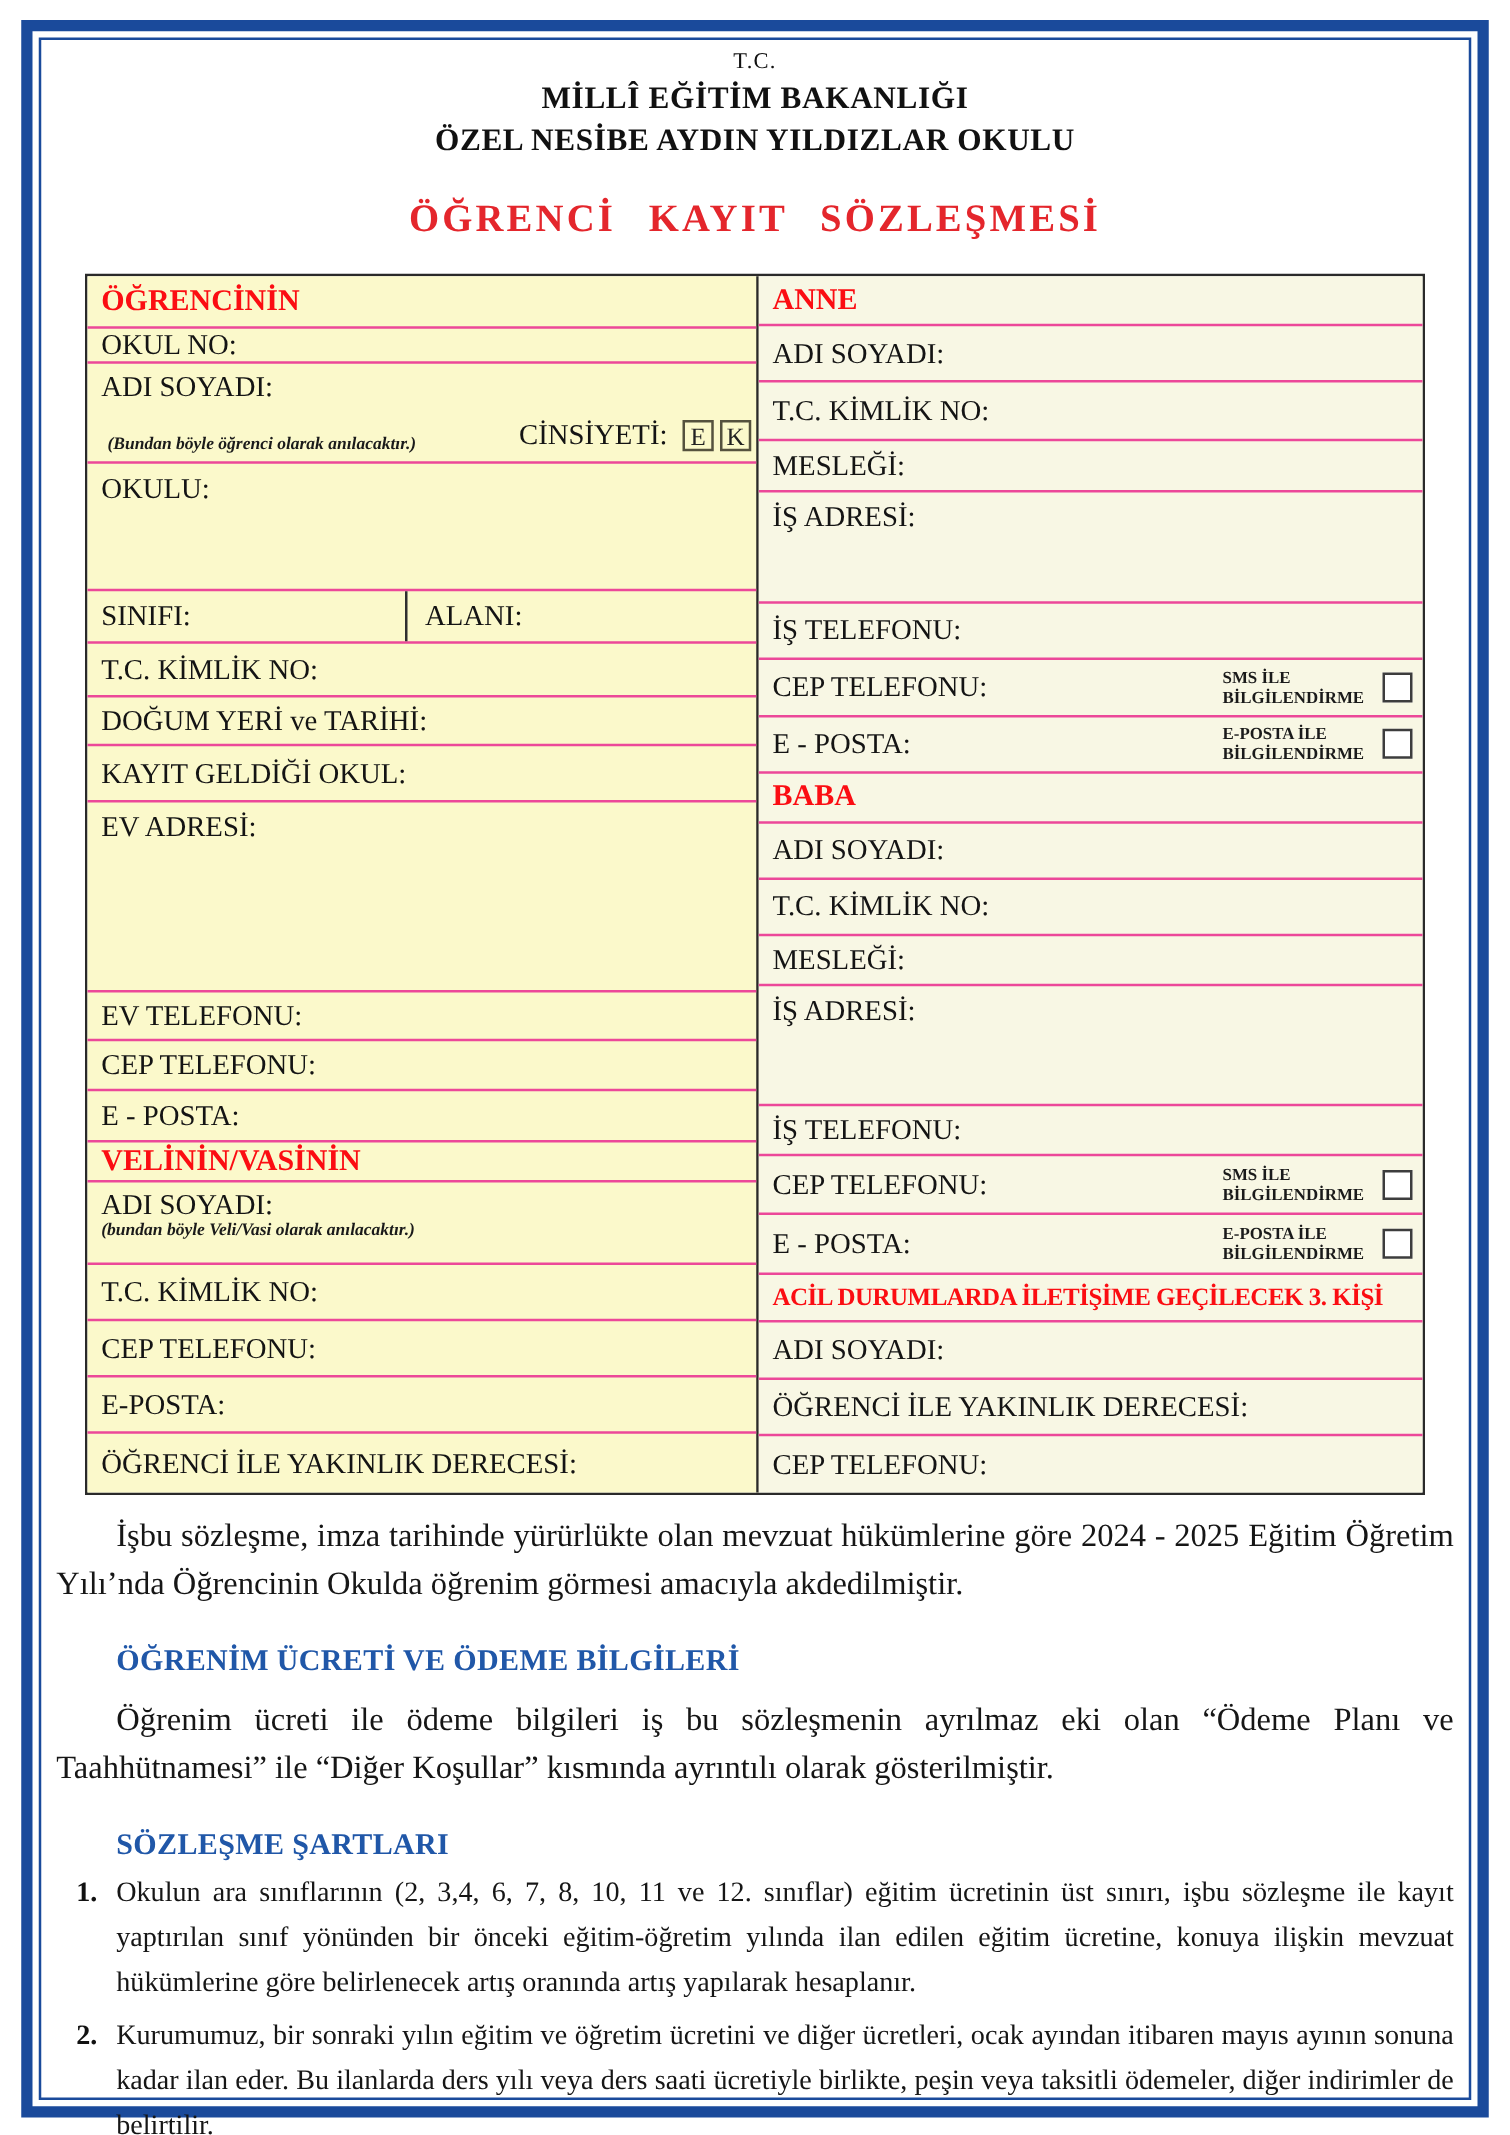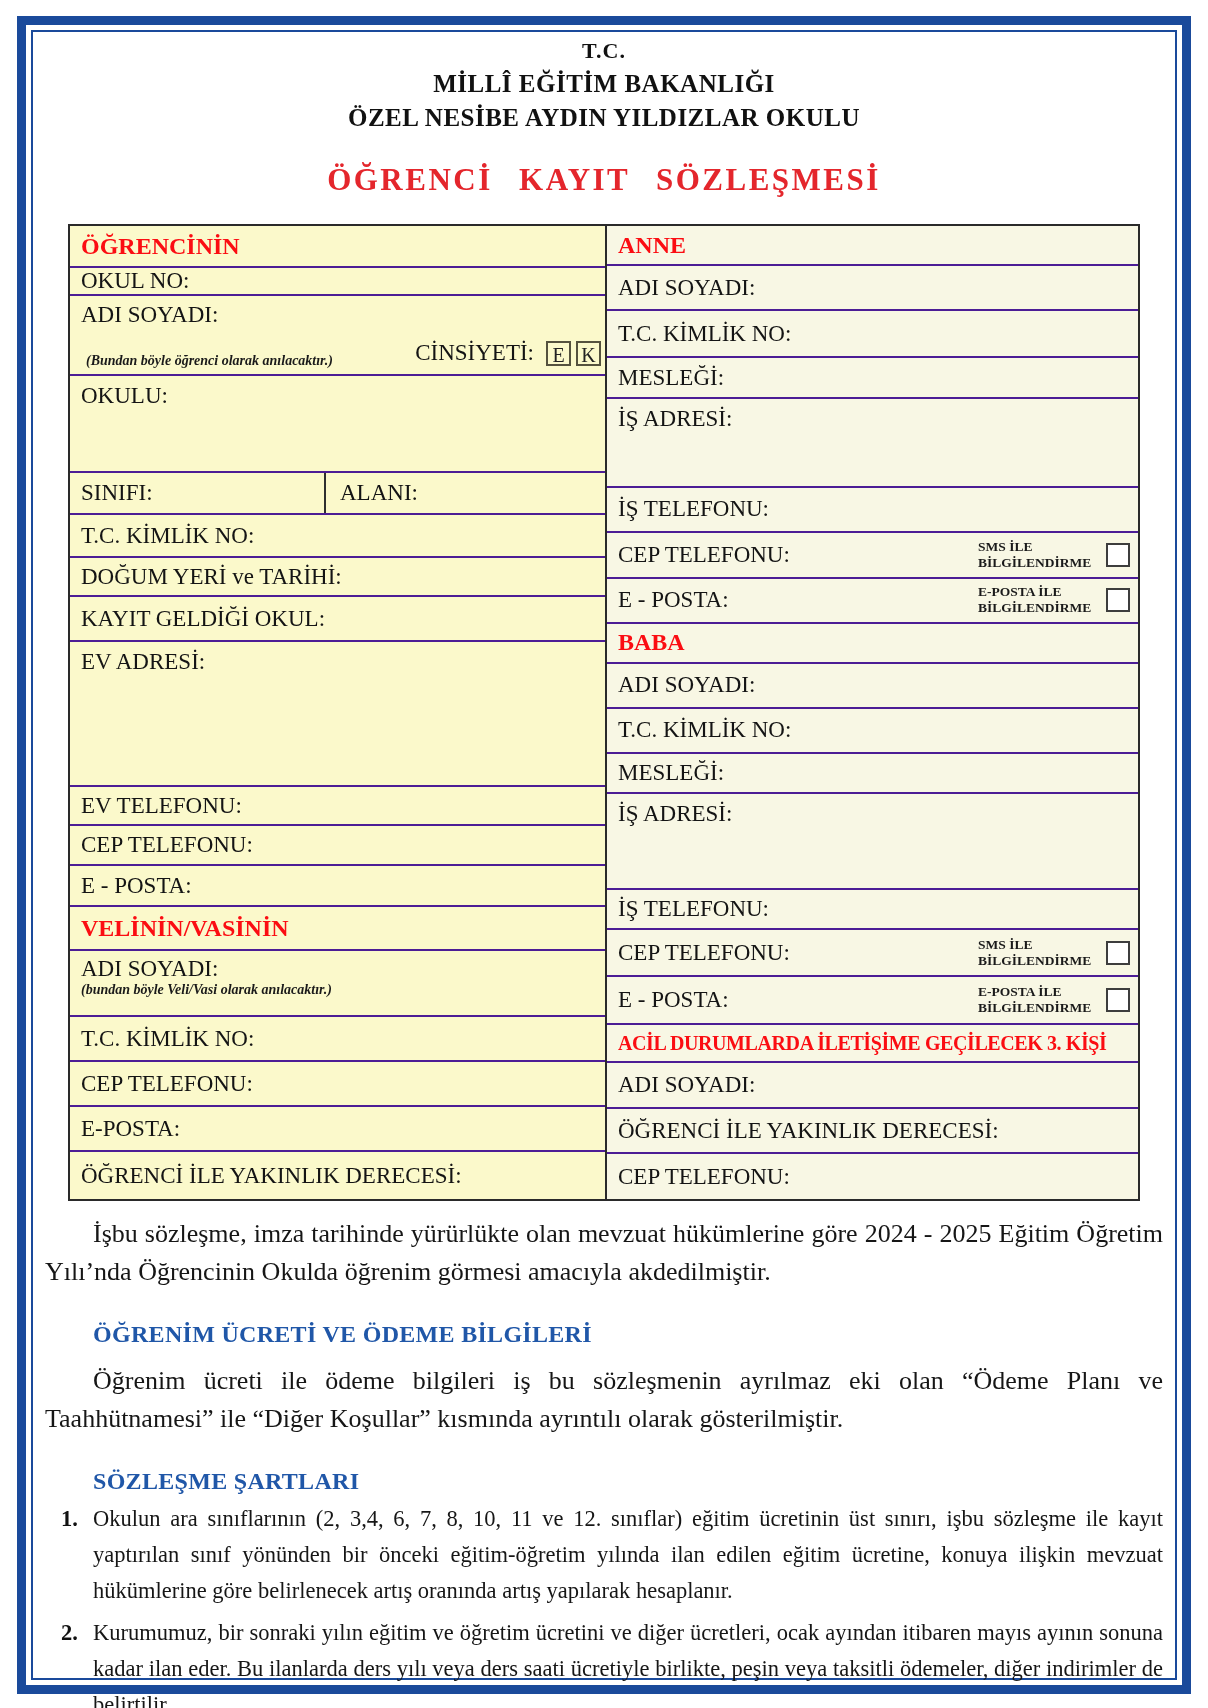--- a/index.html
+++ b/index.html
@@ -5,29 +5,29 @@
   html,body{margin:0;padding:0;background:#fff;}
   .page{
     position:relative;width:1208px;height:1708px;background:#ffffff;
     font-family:"Liberation Serif","DejaVu Serif",serif;color:#111;overflow:hidden;
   }
   .frame-outer{position:absolute;left:17px;top:16px;right:17px;bottom:14px;border:9px solid #1a4a9b;pointer-events:none;}
   .frame-inner{position:absolute;left:31px;top:30px;right:31px;bottom:28px;border:2px solid #1a4a9b;pointer-events:none;}
   .content{position:absolute;left:45px;right:45px;top:38px;}
   
   .hdr{text-align:center;}
-  .hdr-line1{font-size:22px;font-weight:bold;letter-spacing:1px;}
+  .hdr-line1{font-size:18px;font-weight:normal;letter-spacing:1px;}
   .hdr-line2,.hdr-line3{font-size:25px;font-weight:bold;margin-top:6px;letter-spacing:.5px;}
   .doc-title{font-size:31px;font-weight:bold;color:#e4262c;margin-top:30px;letter-spacing:2.5px;word-spacing:16px;}
   
   .ftable{display:flex;width:1072px;height:977px;margin:26px auto 0;border:2px solid #2a2a2a;box-sizing:border-box;}
   .fcol{display:flex;flex-direction:column;box-sizing:border-box;}
   .fcol-left{width:537px;background:#fbf9cb;border-right:2px solid #2a2a2a;}
   .fcol-right{flex:1;background:#f8f7e4;}
-  .frow{position:relative;display:flex;align-items:center;border-bottom:2px solid #4c1d95;box-sizing:border-box;
+  .frow{position:relative;display:flex;align-items:center;border-bottom:2px solid #ec4899;box-sizing:border-box;
         padding:2px 8px 2px 11px;flex:0 0 auto;}
   .frow.last{border-bottom:none;}
   .frow.tall{align-items:flex-start;padding-top:7px;}
   .lbl{font-size:23px;color:#141414;white-space:nowrap;}
   .sect{font-size:24px;font-weight:bold;color:#fb0d12;white-space:nowrap;}
   .sect-small{font-size:20px;font-weight:bold;color:#fb0d12;letter-spacing:-0.4px;white-space:nowrap;}
   .note{font-size:14px;font-weight:bold;font-style:italic;color:#1a1a1a;white-space:nowrap;}
   
   .row-name{align-items:flex-start;padding-top:6px;}
   .row-name .note{position:absolute;left:16px;bottom:5px;}
@@ -111,21 +111,21 @@
         </div>
         <div class="frow" style="height:39px">
           <span class="lbl">EV TELEFONU:</span>
         </div>
         <div class="frow" style="height:40px">
           <span class="lbl">CEP TELEFONU:</span>
         </div>
         <div class="frow" style="height:41px">
           <span class="lbl">E - POSTA:</span>
         </div>
-        <div class="frow" style="height:44px">
+        <div class="frow" style="height:32px">
           <span class="sect">VELİNİN/VASİNİN</span>
         </div>
         <div class="frow row-gname" style="height:66px">
           <span class="lbl">ADI SOYADI:</span>
           <span class="note">(bundan böyle Veli/Vasi olarak anılacaktır.)</span>
         </div>
         <div class="frow" style="height:45px">
           <span class="lbl">T.C. KİMLİK NO:</span>
         </div>
         <div class="frow" style="height:45px">

